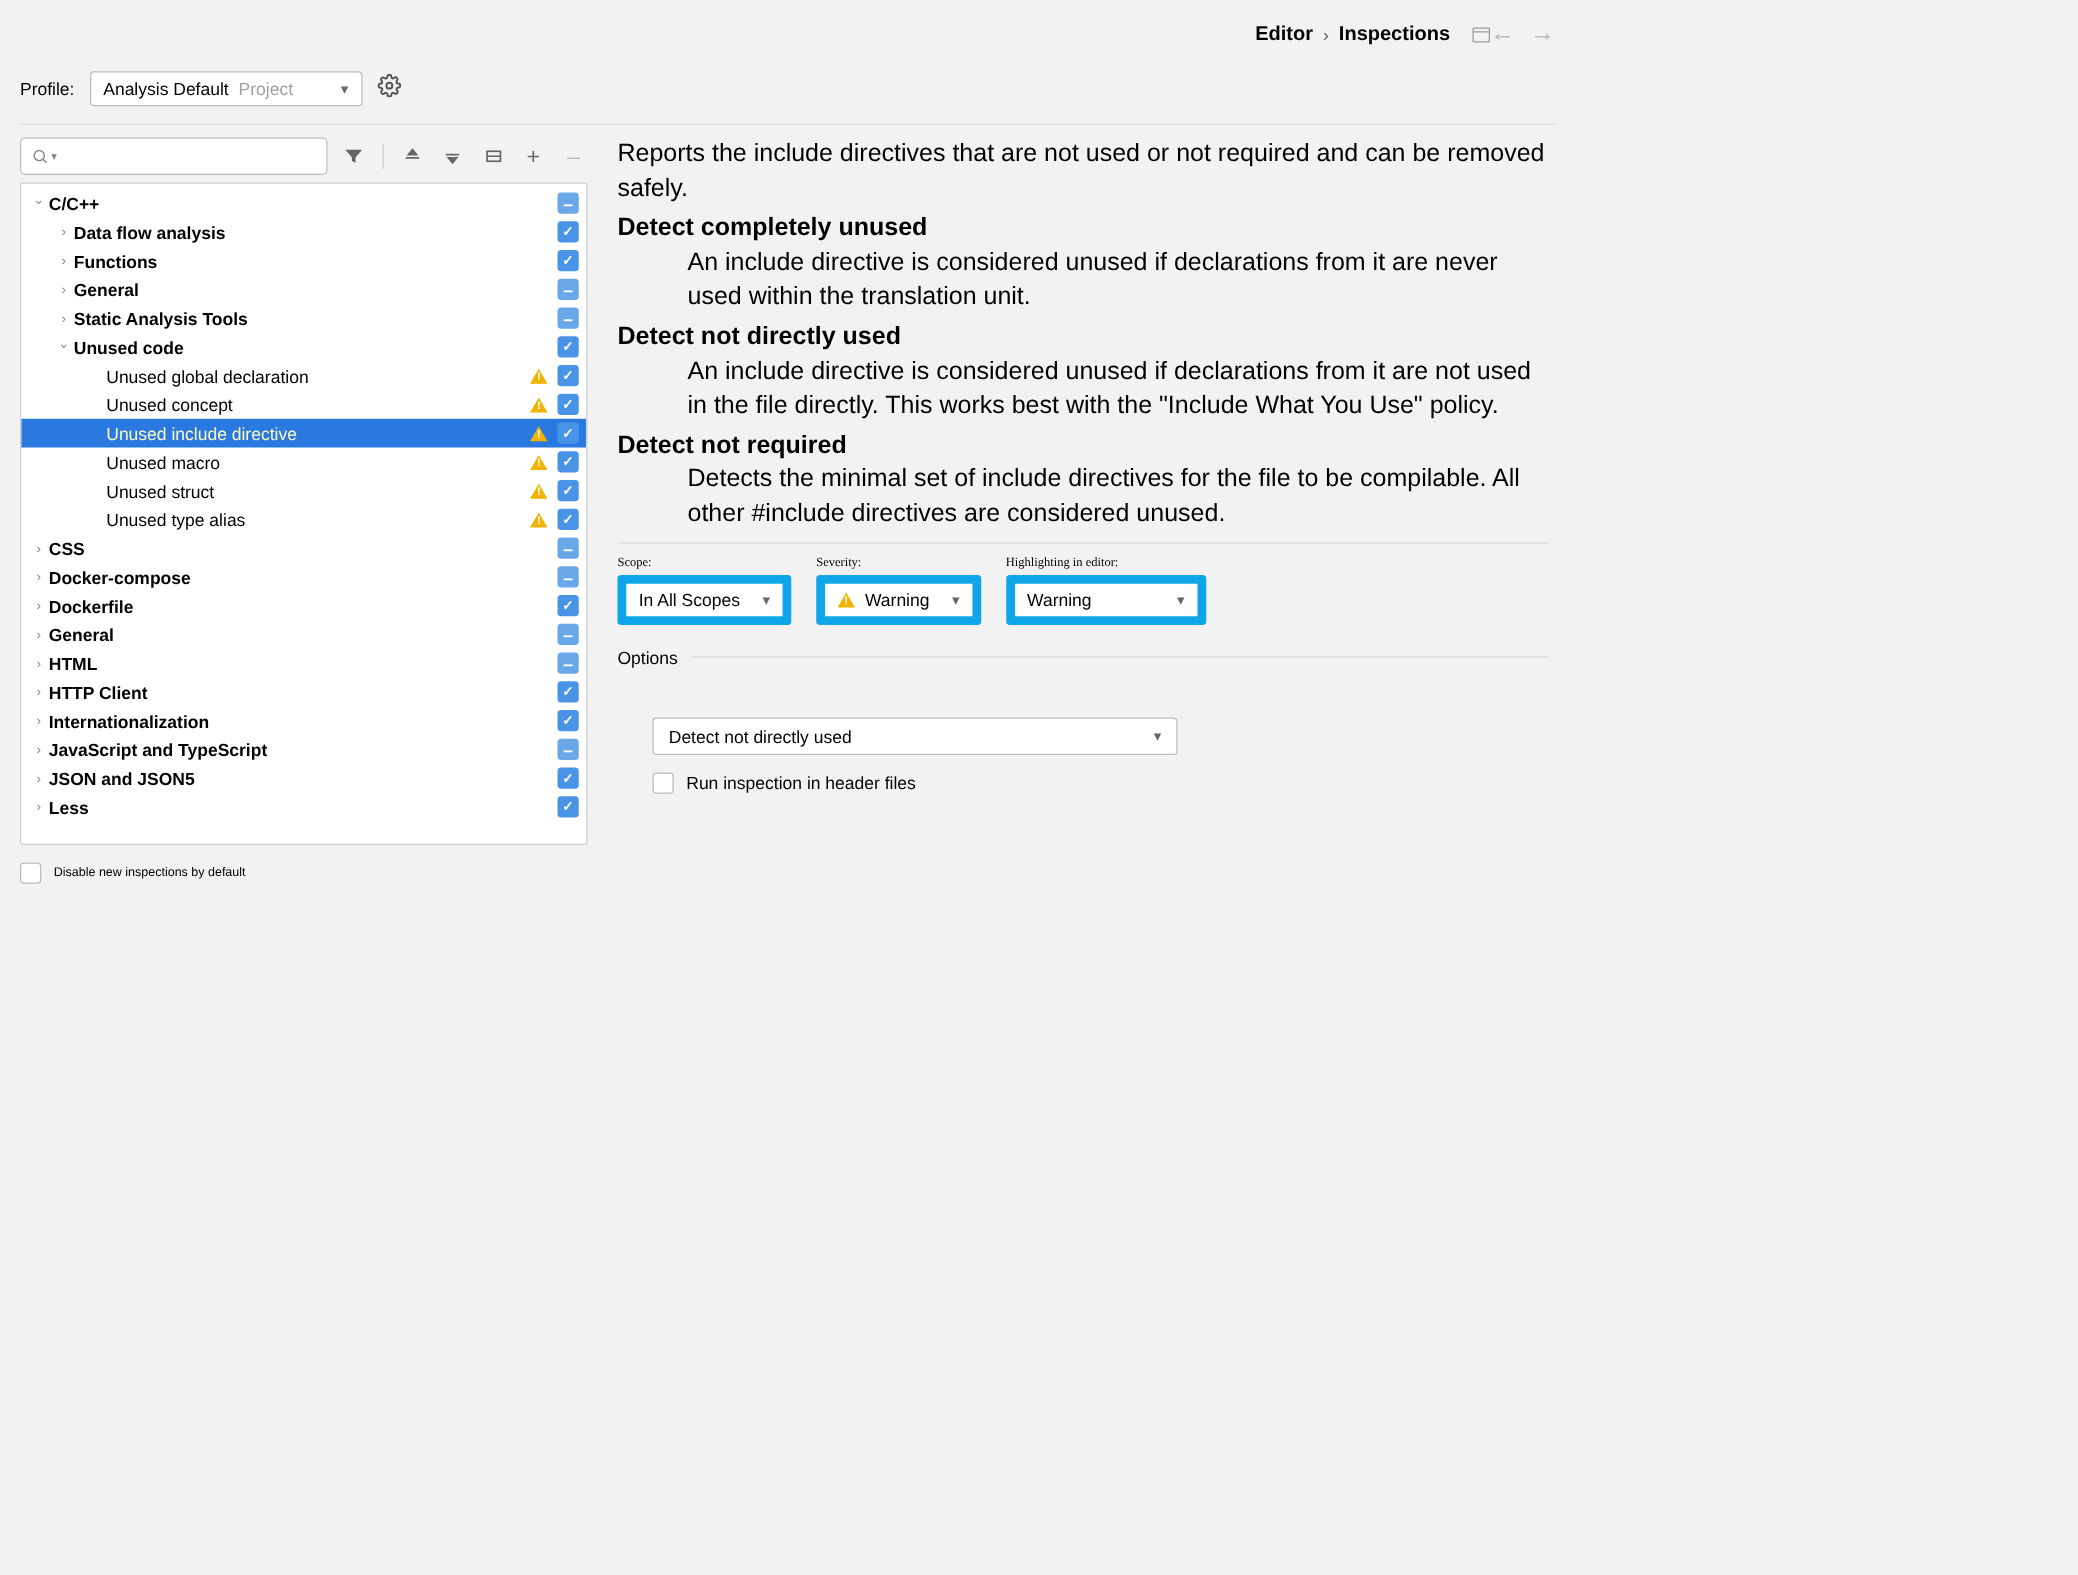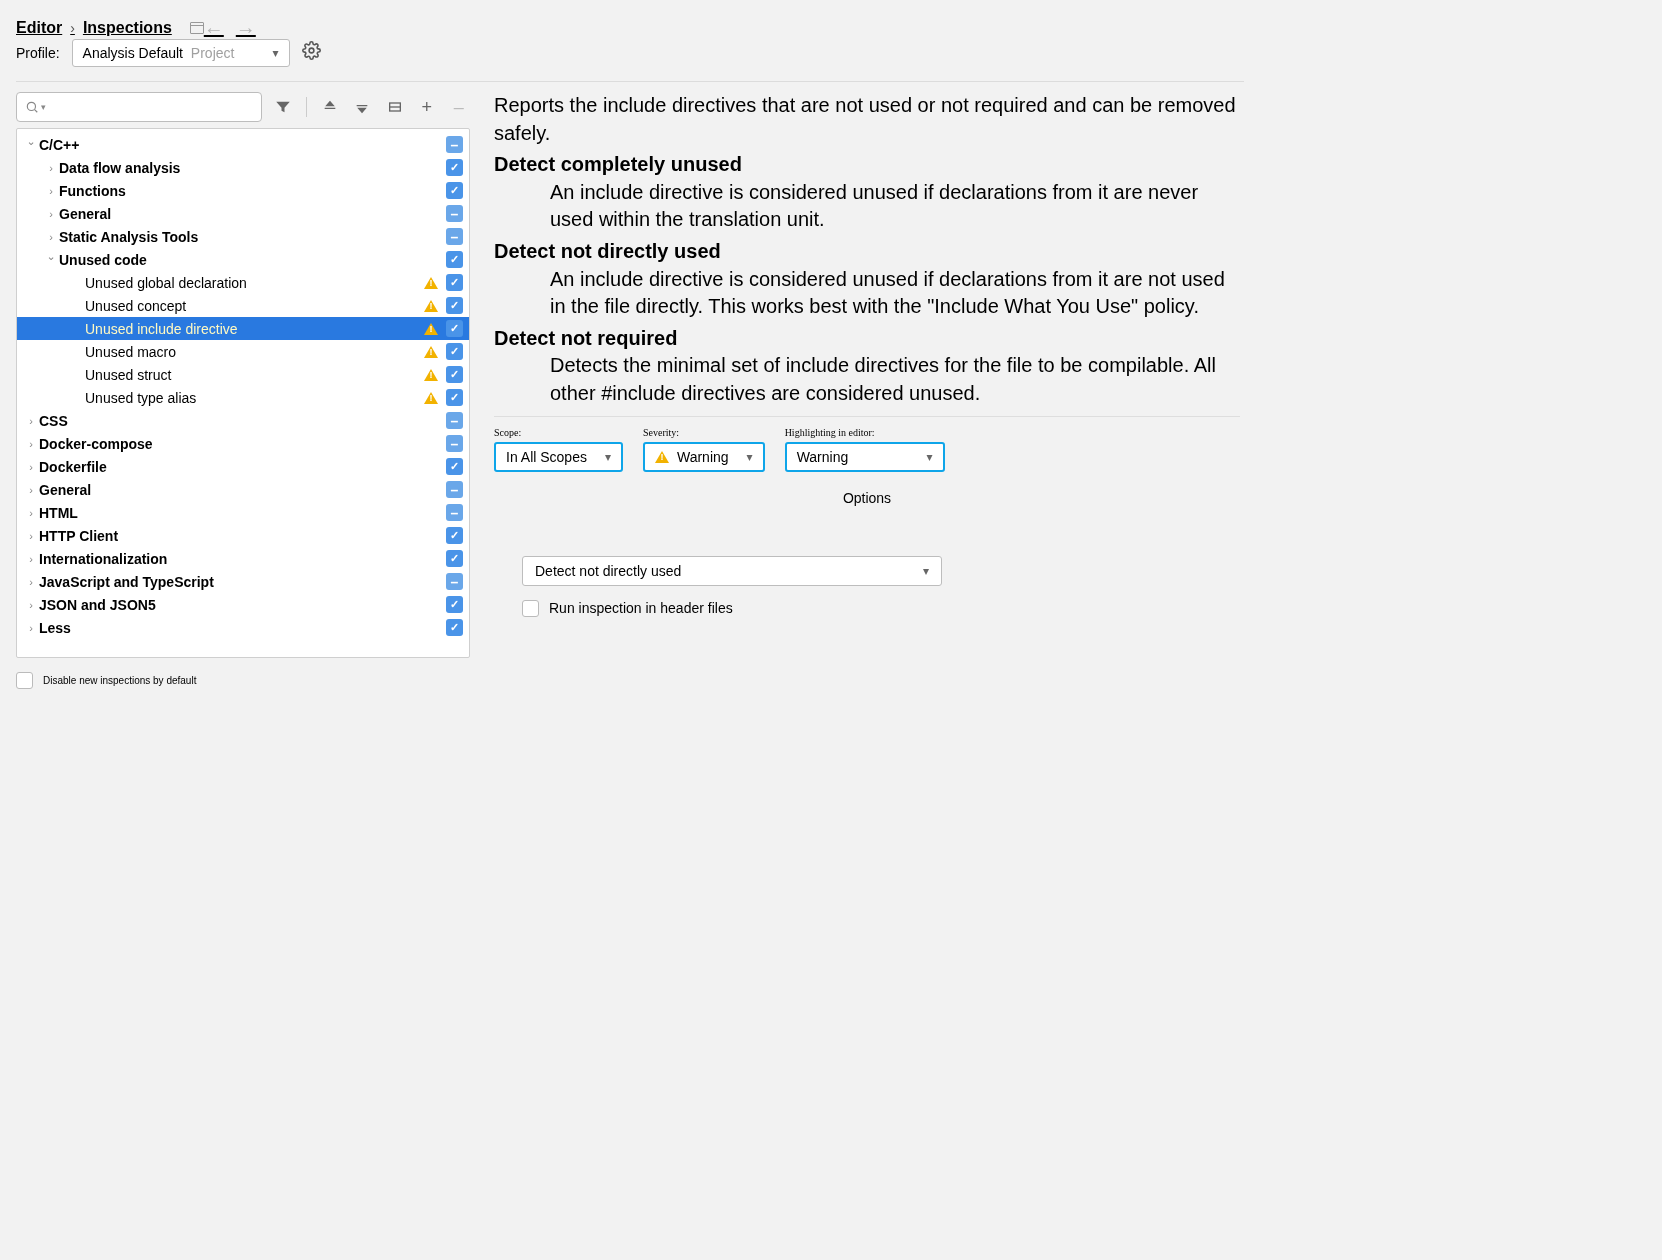--- a/index.html
+++ b/index.html
@@ -8,22 +8,22 @@
     background: #f2f2f2;
     font-size: 13px;
     color: #000;
     width: 1260px;
     height: 955px;
     overflow: hidden;
   }
   .container { padding: 16px 16px 10px 16px; }
   .breadcrumb {
     display: flex; align-items: center;
-    justify-content: flex-start;
-    text-decoration: underline;
+    justify-content: flex-end;
+    margin-bottom: 18px;
   }
   .breadcrumb-left { display: flex; align-items: center; gap: 8px; font-size: 16px; font-weight: 700; }
   .breadcrumb-chev { font-weight: 500; color: #555; font-size: 14px; }
   .nav-arrows { display:flex; gap:12px; color: #b5b5b5; font-size: 20px; }
   .nav-arrow { cursor:pointer; }
   .window-icon { display:inline-flex; width:14px; height:12px; border:1px solid #999; border-radius:1px; margin-left:10px; position:relative; }
   .window-icon::after{content:""; position:absolute; top:2px;left:0;right:0;height:1px;background:#999;}
   
   .profile-row {
     display: flex; align-items: center; gap: 12px;
@@ -90,27 +90,27 @@
   .desc{ font-size:20px; line-height:1.38; color:#000; }
   .desc p{ margin-bottom:4px;}
   .desc b{ font-weight:700; display:block; margin-top:2px;}
   .desc .ind{ padding-left:56px;}
   .right-divider{ height:1px;background:#dedede; margin-top:8px; margin-bottom:10px;}
 
   .params-row{ display:flex; gap:20px; font-size:14px; margin-bottom:6px;}
   .param-group{ display:flex; flex-direction:column; gap:4px;}
   .param-label{ font-size:10px;font-family:Liberation Serif, serif;}
   .select-box{
-    background:#fff; border:2px solid #0ea5e9; border-radius:3px;
+    background:#fff; border:7px solid #0ea5e9; border-radius:3px;
     padding:5px 10px; display:flex; align-items:center; gap:8px;
     font-size:14px; min-width:118px; justify-content:space-between;
   }
   .options-header{
     display:flex; align-items:center; gap:10px;
-    font-size:14px; margin-top:18px; margin-bottom:40px;flex-direction:column;
+    font-size:14px; margin-top:18px; margin-bottom:40px;
   }
   .options-header .line{ flex:1; height:1px; background:#dedede;}
   .option-select{
     background:#fff;border:1px solid #bdbdbd;border-radius:3px;
     padding:6px 12px; display:flex; justify-content:space-between;
     align-items:center; font-size:14px; margin-left:28px;
     width:420px;
   }
   .option-check{display:flex;align-items:center;gap:10px;margin-top:14px;margin-left:28px;font-size:14px;}
 

